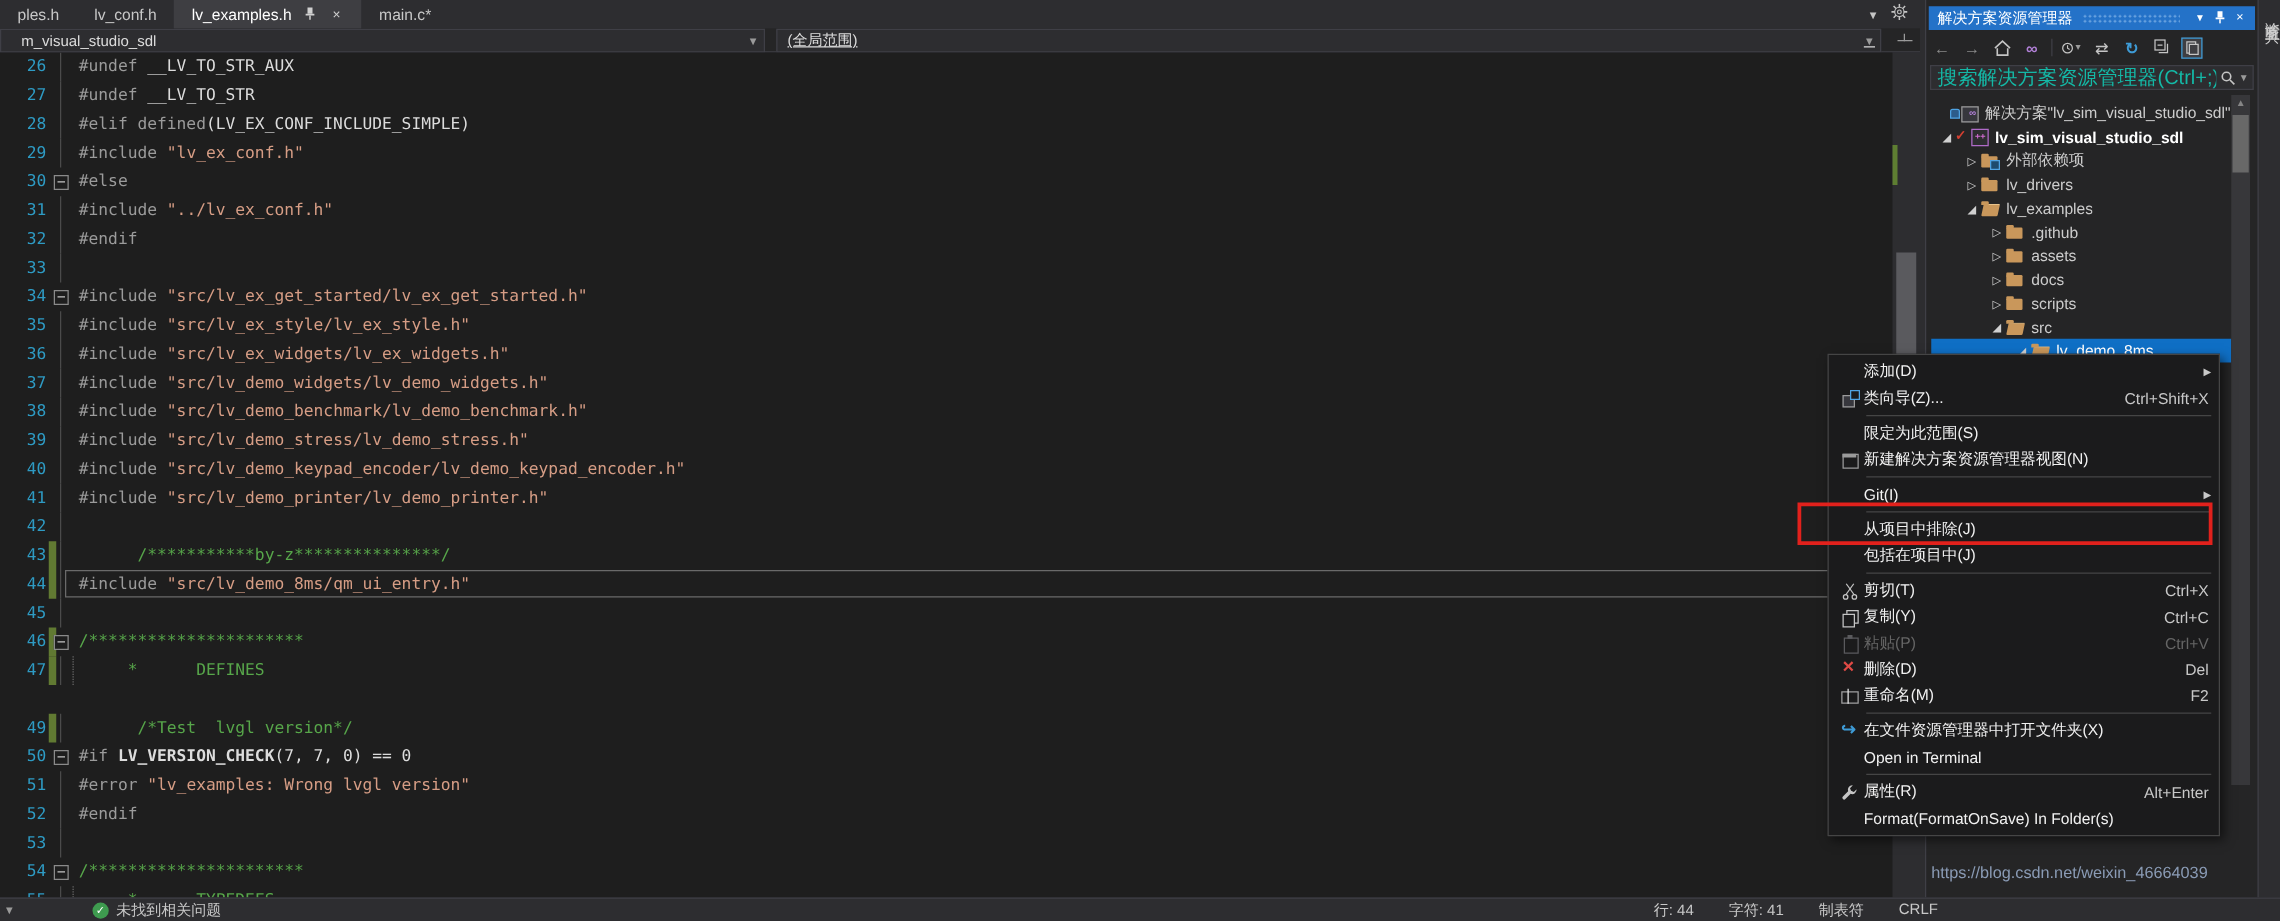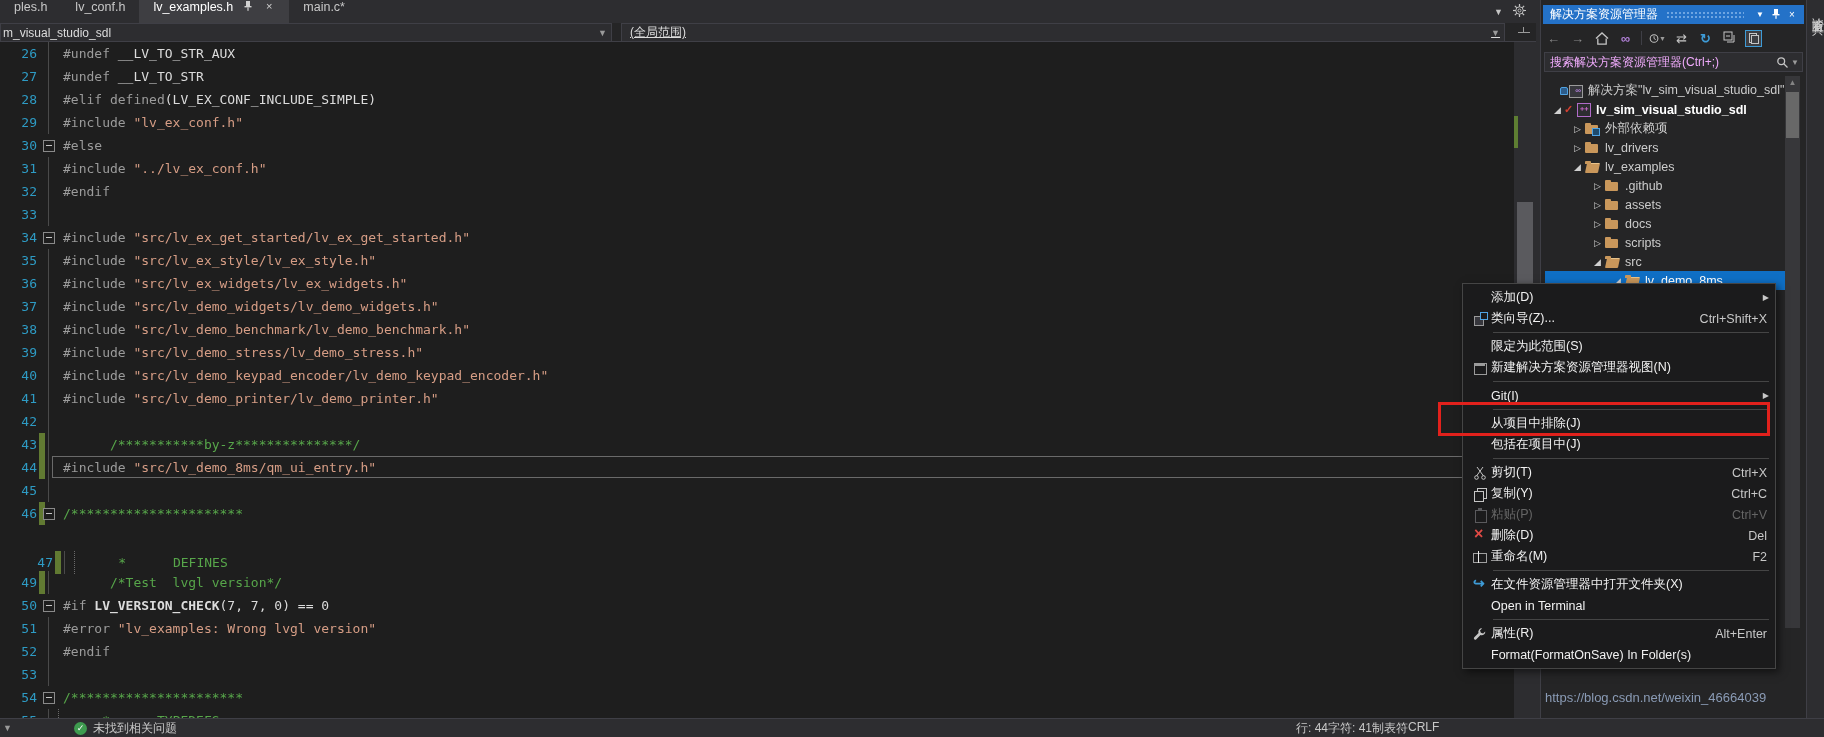--- a/index.html
+++ b/index.html
@@ -1,30 +1,30 @@
 <!DOCTYPE html>
 <html><head>
 <meta charset="utf-8">
 <style>
   html,body{margin:0;padding:0;background:#1E1E1E;width:1824px;height:737px;overflow:hidden;
     font-family:"Liberation Sans",sans-serif;-webkit-font-smoothing:antialiased;}
   *{box-sizing:border-box;}
 
   
   #tabstrip{position:absolute;left:0;top:0;width:1536px;height:23px;background:#2D2D30;display:flex;align-items:stretch;}
-  .tab{display:flex;align-items:flex-start;padding:0 14px;font-size:12.5px;color:#C8C8C8;white-space:nowrap;}
+  .tab{display:flex;align-items:center;padding:0 14px;font-size:12.5px;color:#C8C8C8;white-space:nowrap;}
   .tab.active{background:#3E3E42;color:#FFFFFF;}
   .tab .tab-pin,.tab .tab-close{margin-left:9px;color:#D0D0D0;font-size:11px;width:12px;text-align:center;}
   #tab-extra{margin-left:auto;display:flex;align-items:center;gap:10px;padding-right:10px;color:#C5C5C5;}
 
   
   #navbar{position:absolute;left:0;top:23px;width:1536px;height:19px;background:#252526;display:flex;border-bottom:1px solid #3F3F46;}
   .combo{display:flex;align-items:center;background:#2D2D30;border:1px solid #3F3F46;color:#DCDCDC;font-size:12px;height:19px;}
   .combo .arrow{margin-left:auto;color:#9A9A9A;font-size:9px;padding:0 4px;}
-  #combo-left{width:612px;padding-left:2px;}
+  #combo-left{width:612px;padding-left:16px;}
   #combo-right{width:884px;margin-left:9px;padding-left:8px;text-decoration:underline;}
   #split-handle{margin-left:auto;width:22px;position:relative;}
   #split-handle::before{content:"";position:absolute;left:4px;top:9px;width:12px;height:1px;background:#9A9A9A;}
   #split-handle::after{content:"";position:absolute;left:9px;top:4px;width:1px;height:6px;background:#9A9A9A;}
 
   
   #editor{position:absolute;left:0;top:42px;width:1514px;height:676px;background:#1E1E1E;overflow:hidden;}
   .code-line{position:absolute;left:0;width:1514px;height:23px;font-family:"DejaVu Sans Mono",monospace;font-size:13px;line-height:23px;text-decoration:underline;}
   .ln-num{position:absolute;left:0;top:0;width:37px;text-align:right;color:#2E9BC4;font-size:13px;}
   .change-bar{position:absolute;left:39px;top:0;width:6px;height:23px;background:#617A32;}
@@ -46,21 +46,21 @@
   
   #explorer{position:absolute;left:1540px;top:0;width:266px;height:718px;background:#252526;border-left:1px solid #3F3F46;}
   #exp-title{position:absolute;left:2px;right:2px;top:5px;height:19px;background:#2472C8;display:flex;align-items:center;color:#FFFFFF;font-size:12px;padding:0 4px 0 7px;}
   #exp-title .dots{flex:1;height:8px;margin:0 8px;background:radial-gradient(circle,#7FB2E8 0.8px,transparent 1px);background-size:4px 4px;opacity:.8;}
   #exp-title .tbtn{width:16px;text-align:center;color:#FFFFFF;font-size:10px;}
   #exp-toolbar{position:absolute;left:4px;top:27px;height:22px;display:flex;align-items:center;gap:7px;color:#C5C5C5;}
   .tb-ic{width:17px;height:17px;display:flex;align-items:center;justify-content:center;font-size:13px;}
   .tb-sep{width:1px;height:14px;background:#3F3F46;}
   .tb-box{border:1px solid #3E9BD6;background:#3E3E42;}
   #exp-search{position:absolute;left:3px;right:3px;top:52px;height:20px;background:#2D2D30;border:1px solid #3F3F46;display:flex;align-items:center;}
-  #exp-search .ph{color:#f0abfc;font-size:12px;padding-left:5px;flex:1;white-space:nowrap;overflow:hidden;}
+  #exp-search .ph{color:#14b8a6;font-size:16px;padding-left:5px;flex:1;white-space:nowrap;overflow:hidden;}
   #exp-search .mg{padding:0 3px;display:flex;align-items:center;gap:2px;color:#C5C5C5;}
 
   #tree{position:absolute;left:0;top:0;width:100%;height:100%;}
   .tree-row{position:absolute;left:4px;width:240px;height:19px;display:flex;align-items:center;font-size:12.5px;color:#CCCCCC;white-space:nowrap;overflow:hidden;}
   .tree-row.sel{background:#0F6FC5;color:#FFFFFF;}
   .tree-row .expd{width:13px;flex:none;font-size:9px;color:#D0D0D0;text-align:center;}
   .tree-row .lbl{margin-left:4px;overflow:hidden;text-overflow:clip;}
   .tree-row.boldlbl .lbl{font-weight:bold;color:#FFFFFF;}
   .chk{width:11px;flex:none;color:#D23F31;font-weight:bold;font-size:11px;line-height:11px;}
   .t-ic{width:17px;height:15px;position:relative;flex:none;}
@@ -107,21 +107,21 @@
   .ic-wizard::after{content:"";position:absolute;left:8px;top:1px;width:6px;height:6px;border:1px solid #4FA3E3;background:#1B1B1C;}
   .ic-newview::before{content:"";position:absolute;left:2px;top:3px;width:11px;height:10px;border:1px solid #9B9B9B;}
   .ic-newview::after{content:"";position:absolute;left:2px;top:3px;width:11px;height:3px;background:#9B9B9B;}
   .ic-openfolder::before{content:"↪";position:absolute;left:1px;top:-2px;font-size:14px;color:#3E9BD6;font-weight:bold;}
 
   
   #statusbar{position:absolute;left:0;top:718px;width:1824px;height:19px;background:#2D2D30;border-top:1px solid #3F3F46;display:flex;align-items:center;font-size:12px;color:#C8C8C8;}
   #sb-caret{margin-left:3px;color:#9A9A9A;font-size:9px;}
   #sb-check{margin-left:62px;width:13px;height:13px;border-radius:50%;background:#3E9B4F;color:#FFFFFF;font-size:9px;line-height:13px;text-align:center;flex:none;}
   #sb-msg{margin-left:6px;}
-  #sb-right{position:absolute;left:1296px;display:flex;}
+  #sb-right{position:absolute;left:1323px;display:flex;gap:28px;}
 
   #watermark{position:absolute;left:1545px;top:690px;font-size:13px;color:#8A9BB5;z-index:70;white-space:nowrap;}
 </style>
 </head>
 <body>
 
 <div id="tabstrip">
   <div class="tab">
       <span>ples.h</span>
     </div>
@@ -274,21 +274,21 @@
       <span class="ln-num">45</span>
       <div class="fold-line"></div>
       <span class="code-text"></span>
     </div>
     <div class="code-line" style="top: 460px;">
       <span class="ln-num">46</span>
       <div class="change-bar"></div>
       <div class="fold-box"></div>
       <span class="code-text"><span class="cmt">/**********************</span></span>
     </div>
-    <div class="code-line" style="top: 509px; margin-left: 16px;">
+    <div class="code-line" style="top: 483px;">
       <span class="ln-num">47</span>
       <div class="change-bar"></div>
       <div class="fold-line"></div>
       <div class="indent-guide"></div>
       <span class="code-text"><span class="cmt">     *      DEFINES</span></span>
     </div>
     <div class="code-line" style="top: 529px;">
       <span class="ln-num">49</span>
       <div class="change-bar"></div>
       <div class="fold-line"></div>

